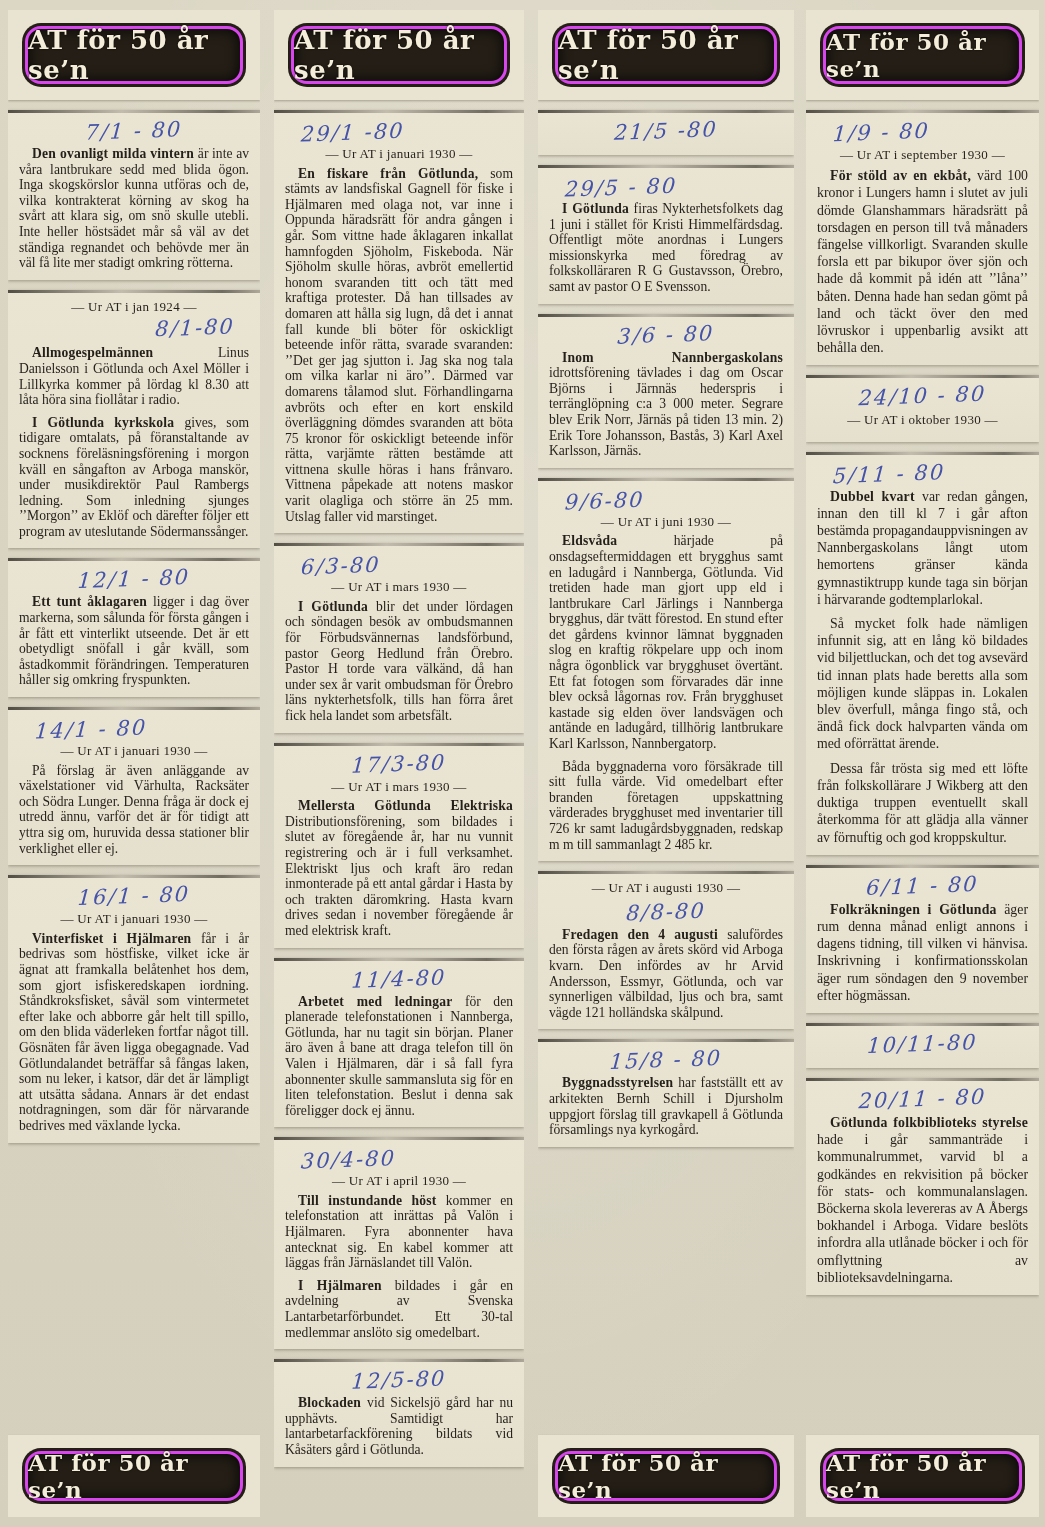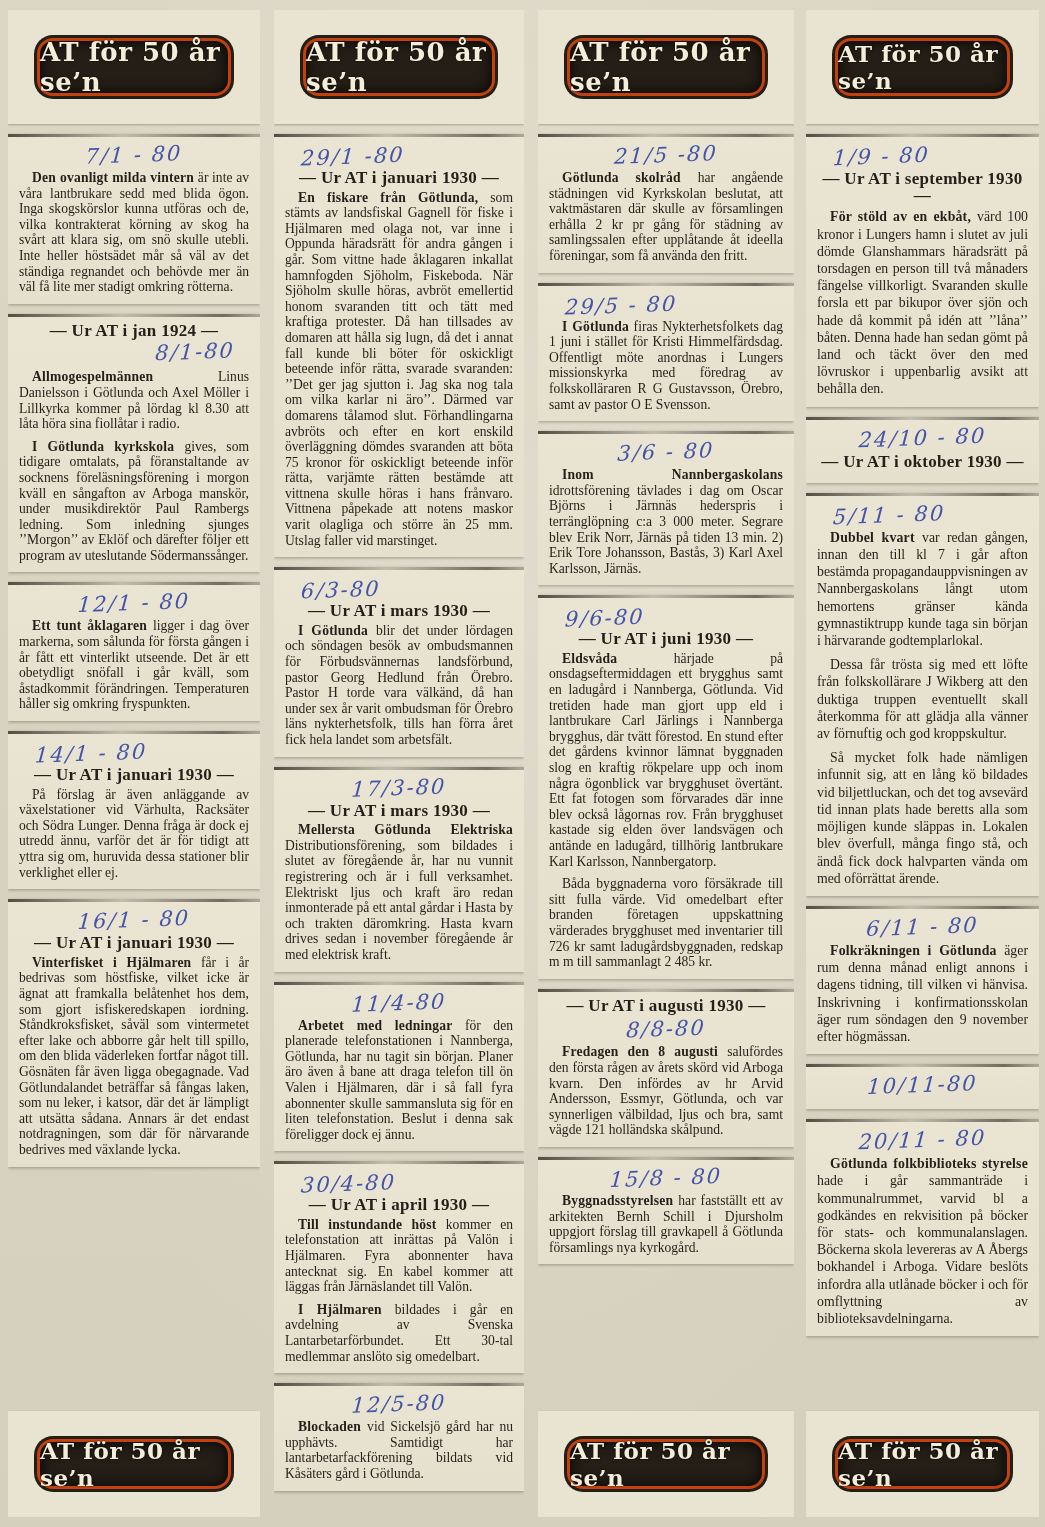--- a/index.html
+++ b/index.html
@@ -26,25 +26,25 @@
   
   .patch{
     background:#e9e4d1;
     padding:9px 10px;
     box-shadow:0 1px 2px rgba(60,52,38,.35);
   }
   .patch.bottom{margin-top:auto;}
   .badge{
     background:#241e16;
     color:#f3edda;
-    border:3px solid #c2410c;
+    border:3px solid #d946ef;
     box-shadow:0 0 0 3px #241e16, inset 0 0 14px rgba(0,0,0,.9);
     border-radius:16px;
     height:52px;
-    margin:19px;
+    margin:7px;
     display:flex;align-items:center;justify-content:center;
     font-weight:bold;font-size:26px;letter-spacing:.5px;
     font-family:"DejaVu Serif","Liberation Serif",serif;
     text-shadow:0 0 2px rgba(0,0,0,.8);
   }
   .col4 .badge{font-size:23px;}
   .patch.bottom .badge{height:44px;font-size:23px;}
 
   
   .clip{
@@ -58,21 +58,21 @@
   .col4 .clip{line-height:17.2px;font-size:13.8px;}
   .clip::before{ 
     content:"";display:block;height:3px;
     margin:-7px -11px 6px;
     background:linear-gradient(90deg,rgba(32,27,20,.75),rgba(32,27,20,.2) 45%,rgba(32,27,20,.6) 85%,rgba(32,27,20,.3));
   }
   .clip p{margin:0 0 7px;text-indent:13px;}
   .clip p:last-child{margin-bottom:0;}
   .clip b{letter-spacing:.2px;}
   .dateline{
-    text-align:center;font-weight:bold;font-size:17px;
+    text-align:center;font-weight:normal;font-size:13px;
     margin:1px 0 4px;letter-spacing:.3px;
   }
   .hw{
     font-style:italic;
     font-family:"DejaVu Serif","Liberation Serif",serif;
     font-size:21px;line-height:24px;
     letter-spacing:2px;
     color:#4553a8;
     transform:rotate(-2deg) skewX(-6deg);
     margin:0 0 3px;
@@ -150,40 +150,39 @@
         <div class="hw center" style="color: rgb(69, 83, 168);">12/5-80</div>
         <p><b>Blockaden </b>vid Sickelsjö gård har nu upphävts. Samtidigt har lantarbetarfackförening bildats vid Kåsäters gård i Götlunda.</p>
       </div>
     </div>
   <div class="column col3">
       <div class="patch">
         <div class="badge">AT för 50 år se’n</div>
       </div>
       <div class="clip">
         <div class="hw center" style="color: rgb(69, 83, 168);">21/5 -80</div>
-        <p><b>Götlunda skolråd </b>har angående städningen vid Kyrkskolan beslutat, att vaktmästaren där skulle av församlingen erhålla 2 kr pr gång för städning av samlingssalen efter upplåtande åt ideella föreningar, som få använda den fritt.</p>
       </div>
       <div class="clip">
         <div class="hw left" style="color: rgb(69, 83, 168);">29/5 - 80</div>
         <p><b>I Götlunda </b>firas Nykterhetsfolkets dag 1 juni i stället för Kristi Himmelfärdsdag. Offentligt möte anordnas i Lungers missionskyrka med föredrag av folkskolläraren R G Gustavsson, Örebro, samt av pastor O E Svensson.</p>
       </div>
       <div class="clip">
         <div class="hw center" style="color: rgb(69, 83, 168);">3/6 - 80</div>
         <p><b>Inom Nannbergaskolans </b>idrottsförening tävlades i dag om Oscar Björns i Järnnäs hederspris i terränglöpning c:a 3 000 meter. Segrare blev Erik Norr, Järnäs på tiden 13 min. 2) Erik Tore Johansson, Bastås, 3) Karl Axel Karlsson, Järnäs.</p>
       </div>
       <div class="clip">
         <div class="hw left" style="color: rgb(69, 83, 168);">9/6-80</div>
         <div class="dateline">— Ur AT i juni 1930 —</div>
         <p><b>Eldsvåda </b>härjade på onsdagseftermiddagen ett brygghus samt en ladugård i Nannberga, Götlunda. Vid tretiden hade man gjort upp eld i lantbrukare Carl Järlings i Nannberga brygghus, där tvätt förestod. En stund efter det gårdens kvinnor lämnat byggnaden slog en kraftig rökpelare upp och inom några ögonblick var brygghuset övertänt. Ett fat fotogen som förvarades där inne blev också lågornas rov. Från brygghuset kastade sig elden över landsvägen och antände en ladugård, tillhörig lantbrukare Karl Karlsson, Nannbergatorp.</p>
         <p>Båda byggnaderna voro försäkrade till sitt fulla värde. Vid omedelbart efter branden företagen uppskattning värderades brygghuset med inventarier till 726 kr samt ladugårdsbyggnaden, redskap m m till sammanlagt 2 485 kr.</p>
       </div>
       <div class="clip">
         <div class="dateline">— Ur AT i augusti 1930 —</div>
         <div class="hw center" style="color: rgb(69, 83, 168);">8/8-80</div>
-        <p><b>Fredagen den 8 augusti </b>salufördes den första rågen av årets skörd vid Arboga kvarn. Den infördes av hr Arvid Andersson, Essmyr, Götlunda, och var synnerligen välbildad, ljus och bra, samt vägde 121 holländska skålpund.</p>
+        <p><b>Fredagen den 4 augusti </b>salufördes den första rågen av årets skörd vid Arboga kvarn. Den infördes av hr Arvid Andersson, Essmyr, Götlunda, och var synnerligen välbildad, ljus och bra, samt vägde 121 holländska skålpund.</p>
       </div>
       <div class="clip">
         <div class="hw center" style="color: rgb(69, 83, 168);">15/8 - 80</div>
         <p><b>Byggnadsstyrelsen </b>har fastställt ett av arkitekten Bernh Schill i Djursholm uppgjort förslag till gravkapell å Götlunda församlings nya kyrkogård.</p>
       </div>
       <div class="patch bottom">
         <div class="badge">AT för 50 år se’n</div>
       </div>
     </div>
   <div class="column col4">
@@ -195,22 +194,22 @@
         <div class="dateline">— Ur AT i september 1930 —</div>
         <p><b>För stöld av en ekbåt, </b>värd 100 kronor i Lungers hamn i slutet av juli dömde Glanshammars häradsrätt på torsdagen en person till två månaders fängelse villkorligt. Svaranden skulle forsla ett par bikupor över sjön och hade då kommit på idén att ’’låna’’ båten. Denna hade han sedan gömt på land och täckt över den med lövruskor i uppenbarlig avsikt att behålla den.</p>
       </div>
       <div class="clip">
         <div class="hw center" style="color: rgb(69, 83, 168);">24/10 - 80</div>
         <div class="dateline">— Ur AT i oktober 1930 —</div>
       </div>
       <div class="clip">
         <div class="hw left" style="color: rgb(69, 83, 168);">5/11 - 80</div>
         <p><b>Dubbel kvart </b>var redan gången, innan den till kl 7 i går afton bestämda propagandauppvisningen av Nannbergaskolans långt utom hemortens gränser kända gymnastiktrupp kunde taga sin början i härvarande godtemplarlokal.</p>
+        <p>Så mycket folk hade nämligen infunnit sig, att en lång kö bildades vid biljettluckan, och det tog avsevärd tid innan plats hade beretts alla som möjligen kunde släppas in. Lokalen blev överfull, många fingo stå, och ändå fick dock halvparten vända om med oförrättat ärende.</p>
         <p>Dessa får trösta sig med ett löfte från folkskollärare J Wikberg att den duktiga truppen eventuellt skall återkomma för att glädja alla vänner av förnuftig och god kroppskultur.</p>
-        <p>Så mycket folk hade nämligen infunnit sig, att en lång kö bildades vid biljettluckan, och det tog avsevärd tid innan plats hade beretts alla som möjligen kunde släppas in. Lokalen blev överfull, många fingo stå, och ändå fick dock halvparten vända om med oförrättat ärende.</p>
       </div>
       <div class="clip">
         <div class="hw center" style="color: rgb(69, 83, 168);">6/11 - 80</div>
         <p><b>Folkräkningen i Götlunda </b>äger rum denna månad enligt annons i dagens tidning, till vilken vi hänvisa. Inskrivning i konfirmationsskolan äger rum söndagen den 9 november efter högmässan.</p>
       </div>
       <div class="clip">
         <div class="hw center" style="color: rgb(69, 83, 168);">10/11-80</div>
       </div>
       <div class="clip">
         <div class="hw center" style="color: rgb(69, 83, 168);">20/11 - 80</div>

